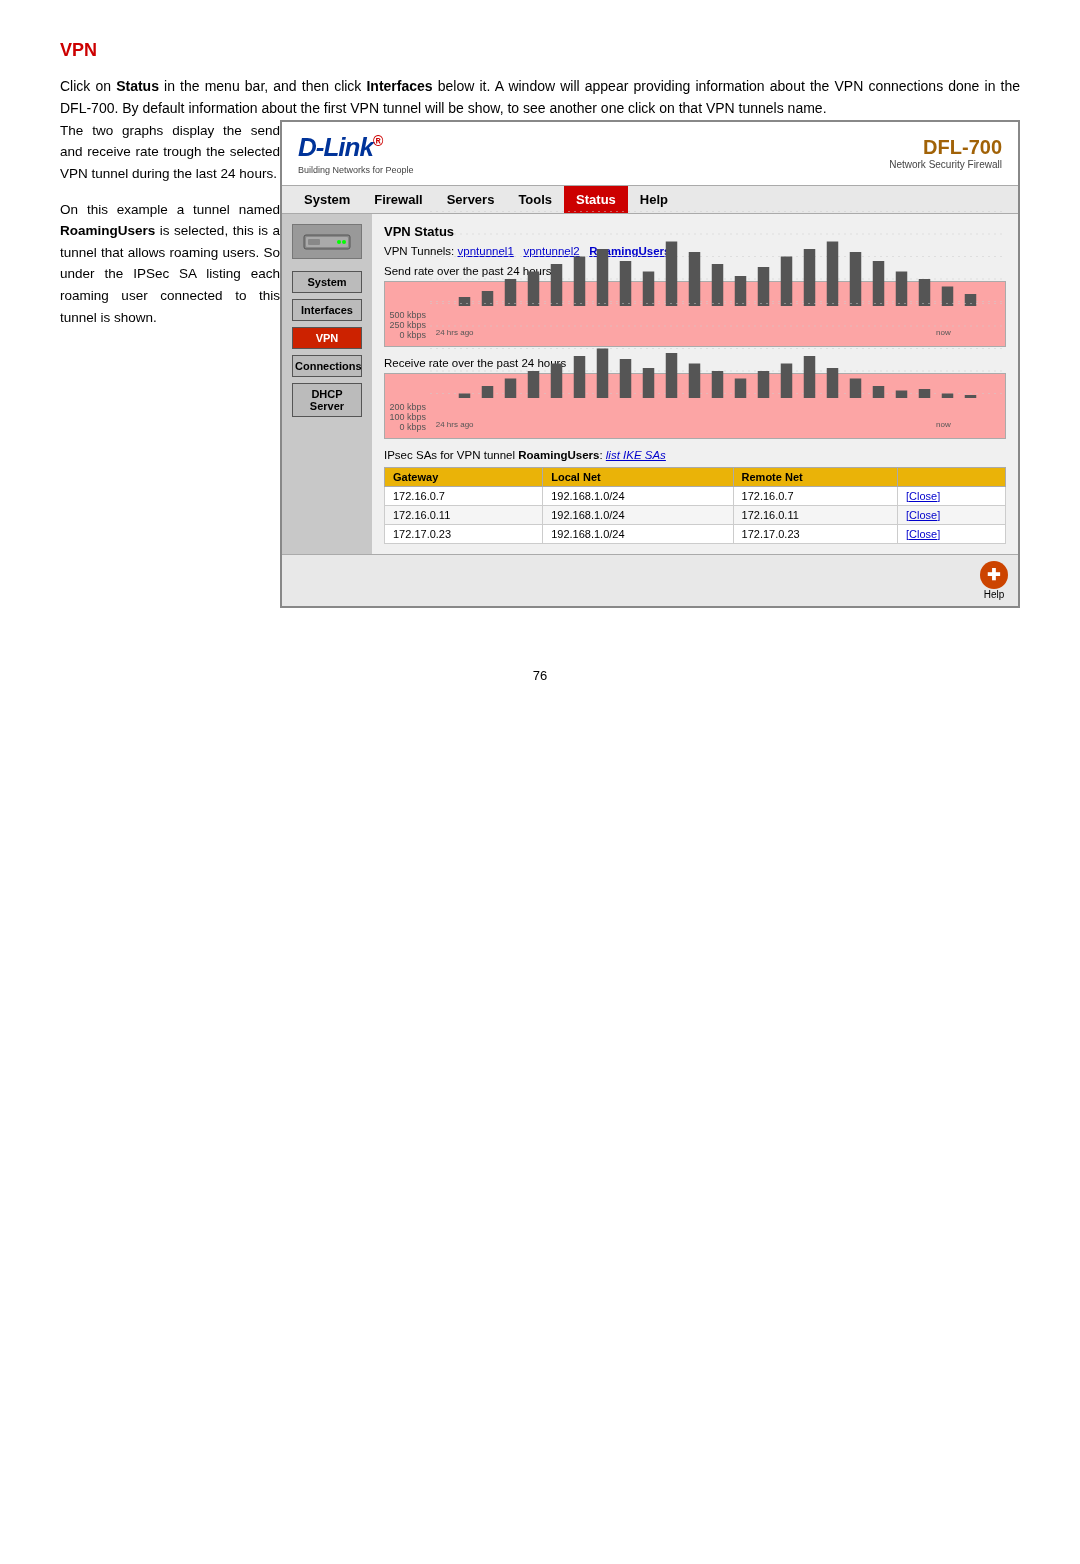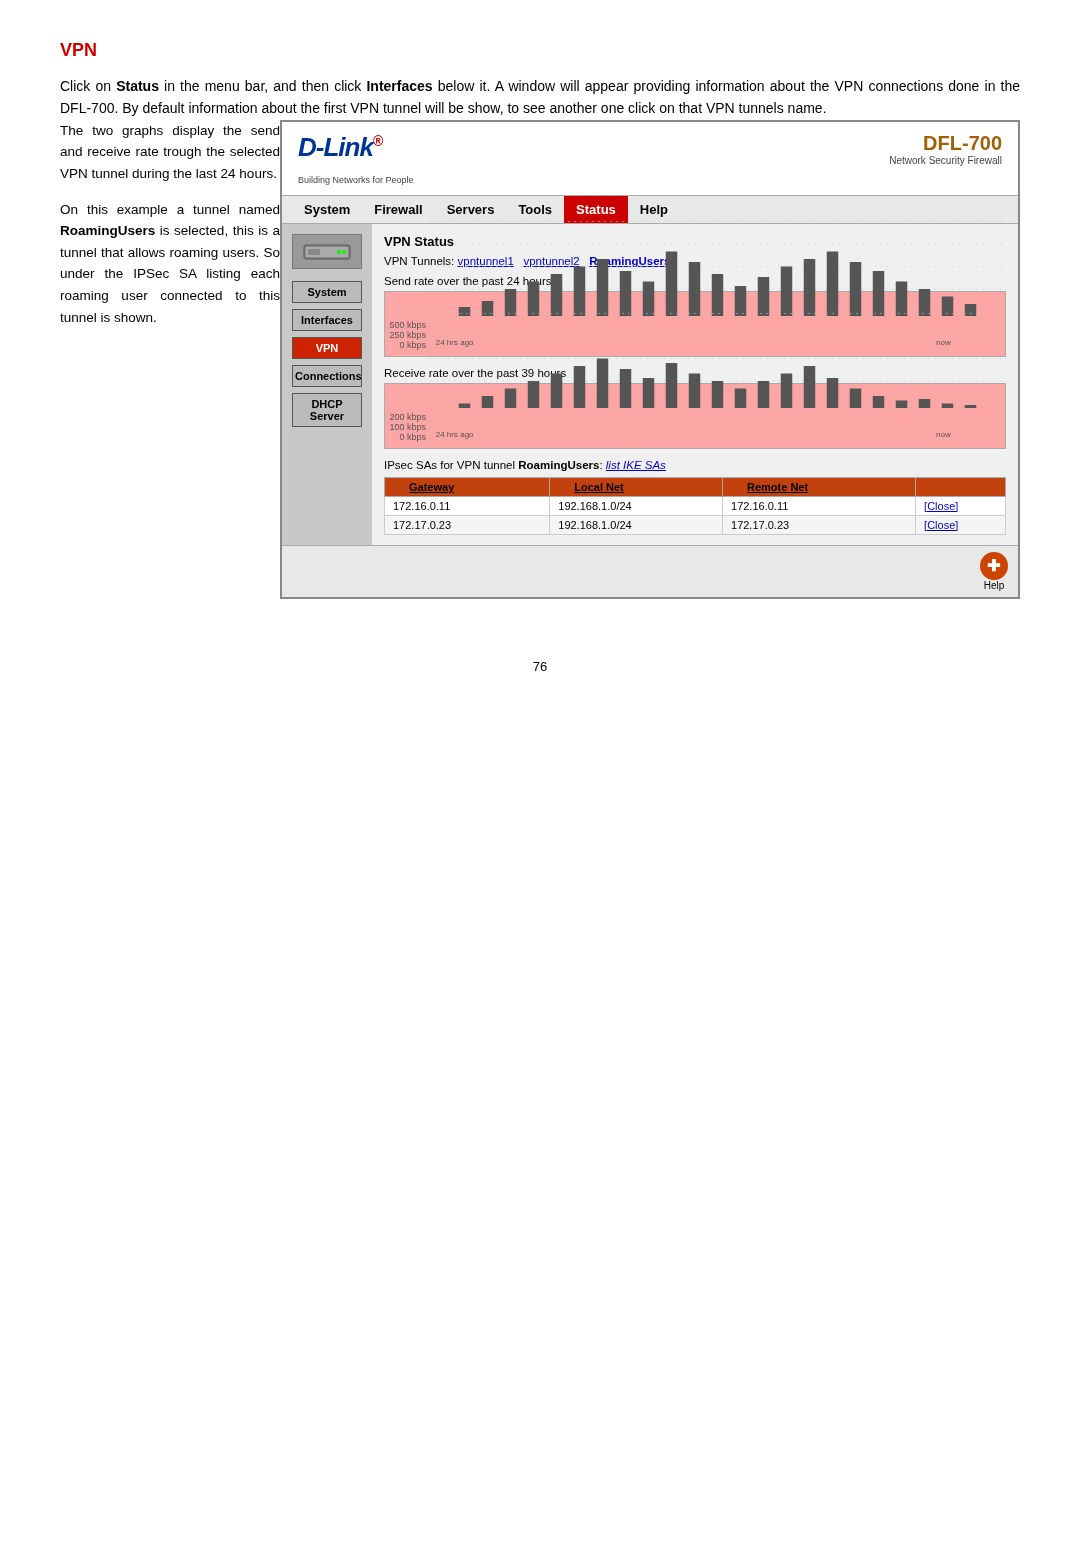--- a/index.html
+++ b/index.html
@@ -47,20 +47,21 @@
       flex: 1;
       border: 2px solid #888;
       background: #d4d4d4;
       padding: 0;
       min-width: 560px;
     }
 
     .device-header {
       background: #fff;
       display: flex;
+      align-items: center;
       justify-content: space-between;
       padding: 10px 16px;
       border-bottom: 1px solid #aaa;
     }
 
     .dlink-logo {
       display: flex;
       flex-direction: column;
     }
 
@@ -72,21 +73,21 @@
       letter-spacing: -1px;
     }
 
     .dlink-brand span {
       color: #cc0000;
     }
 
     .dlink-tagline {
       font-size: 9px;
       color: #444;
-      margin-top: 12px;
+      margin-top: 2px;
     }
 
     .device-model {
       text-align: right;
     }
 
     .device-model-name {
       font-size: 20px;
       font-weight: bold;
       color: #a16207;
@@ -251,26 +252,25 @@
     }
 
     .ipsec-table {
       width: 100%;
       border-collapse: collapse;
       font-size: 11px;
       background: #fff;
     }
 
     .ipsec-table th {
-      background: #c2410c;
-      padding: 3px 24px;
+      background: #eab308;
+      padding: 3px 8px;
       text-align: left;
       font-weight: bold;
       border: 1px solid #aaa;
-      text-decoration: underline;
     }
 
     .ipsec-table td {
       padding: 3px 8px;
       border: 1px solid #ccc;
     }
 
     .ipsec-table tr:nth-child(even) td {
       background: #f5f5f5;
     }
@@ -430,21 +430,21 @@
                 <rect x="93%" y="70%" width="2%" height="8%" fill="#555"></rect>
 
                 <text x="1%" y="97%" font-size="8" fill="#555">24 hrs ago</text>
                 <text x="88%" y="97%" font-size="8" fill="#555">now</text>
               </svg>
             </div>
           </div>
         </div>
 
         <div class="chart-section">
-          <div class="chart-label">Receive rate over the past 39 hours</div>
+          <div class="chart-label">Receive rate over the past 24 hours</div>
           <div class="chart-container">
             <div class="chart-y-labels">
               <span>200 kbps</span>
               <span>100 kbps</span>
               <span>0 kbps</span>
             </div>
             <div class="chart-area">
               <svg width="100%" height="100%" xmlns="http://www.w3.org/2000/svg">
 
                 <line x1="0" y1="15%" x2="100%" y2="15%" class="dotted-grid"></line>
@@ -493,20 +493,26 @@
           <thead>
             <tr>
               <th>Gateway</th>
               <th>Local Net</th>
               <th>Remote Net</th>
               <th></th>
             </tr>
           </thead>
           <tbody>
             <tr>
+              <td>172.16.0.7</td>
+              <td>192.168.1.0/24</td>
+              <td>172.16.0.7</td>
+              <td><a class="close-link" href="#">[Close]</a></td>
+            </tr>
+            <tr>
               <td>172.16.0.11</td>
               <td>192.168.1.0/24</td>
               <td>172.16.0.11</td>
               <td><a class="close-link" href="#">[Close]</a></td>
             </tr>
             <tr>
               <td>172.17.0.23</td>
               <td>192.168.1.0/24</td>
               <td>172.17.0.23</td>
               <td><a class="close-link" href="#">[Close]</a></td>

